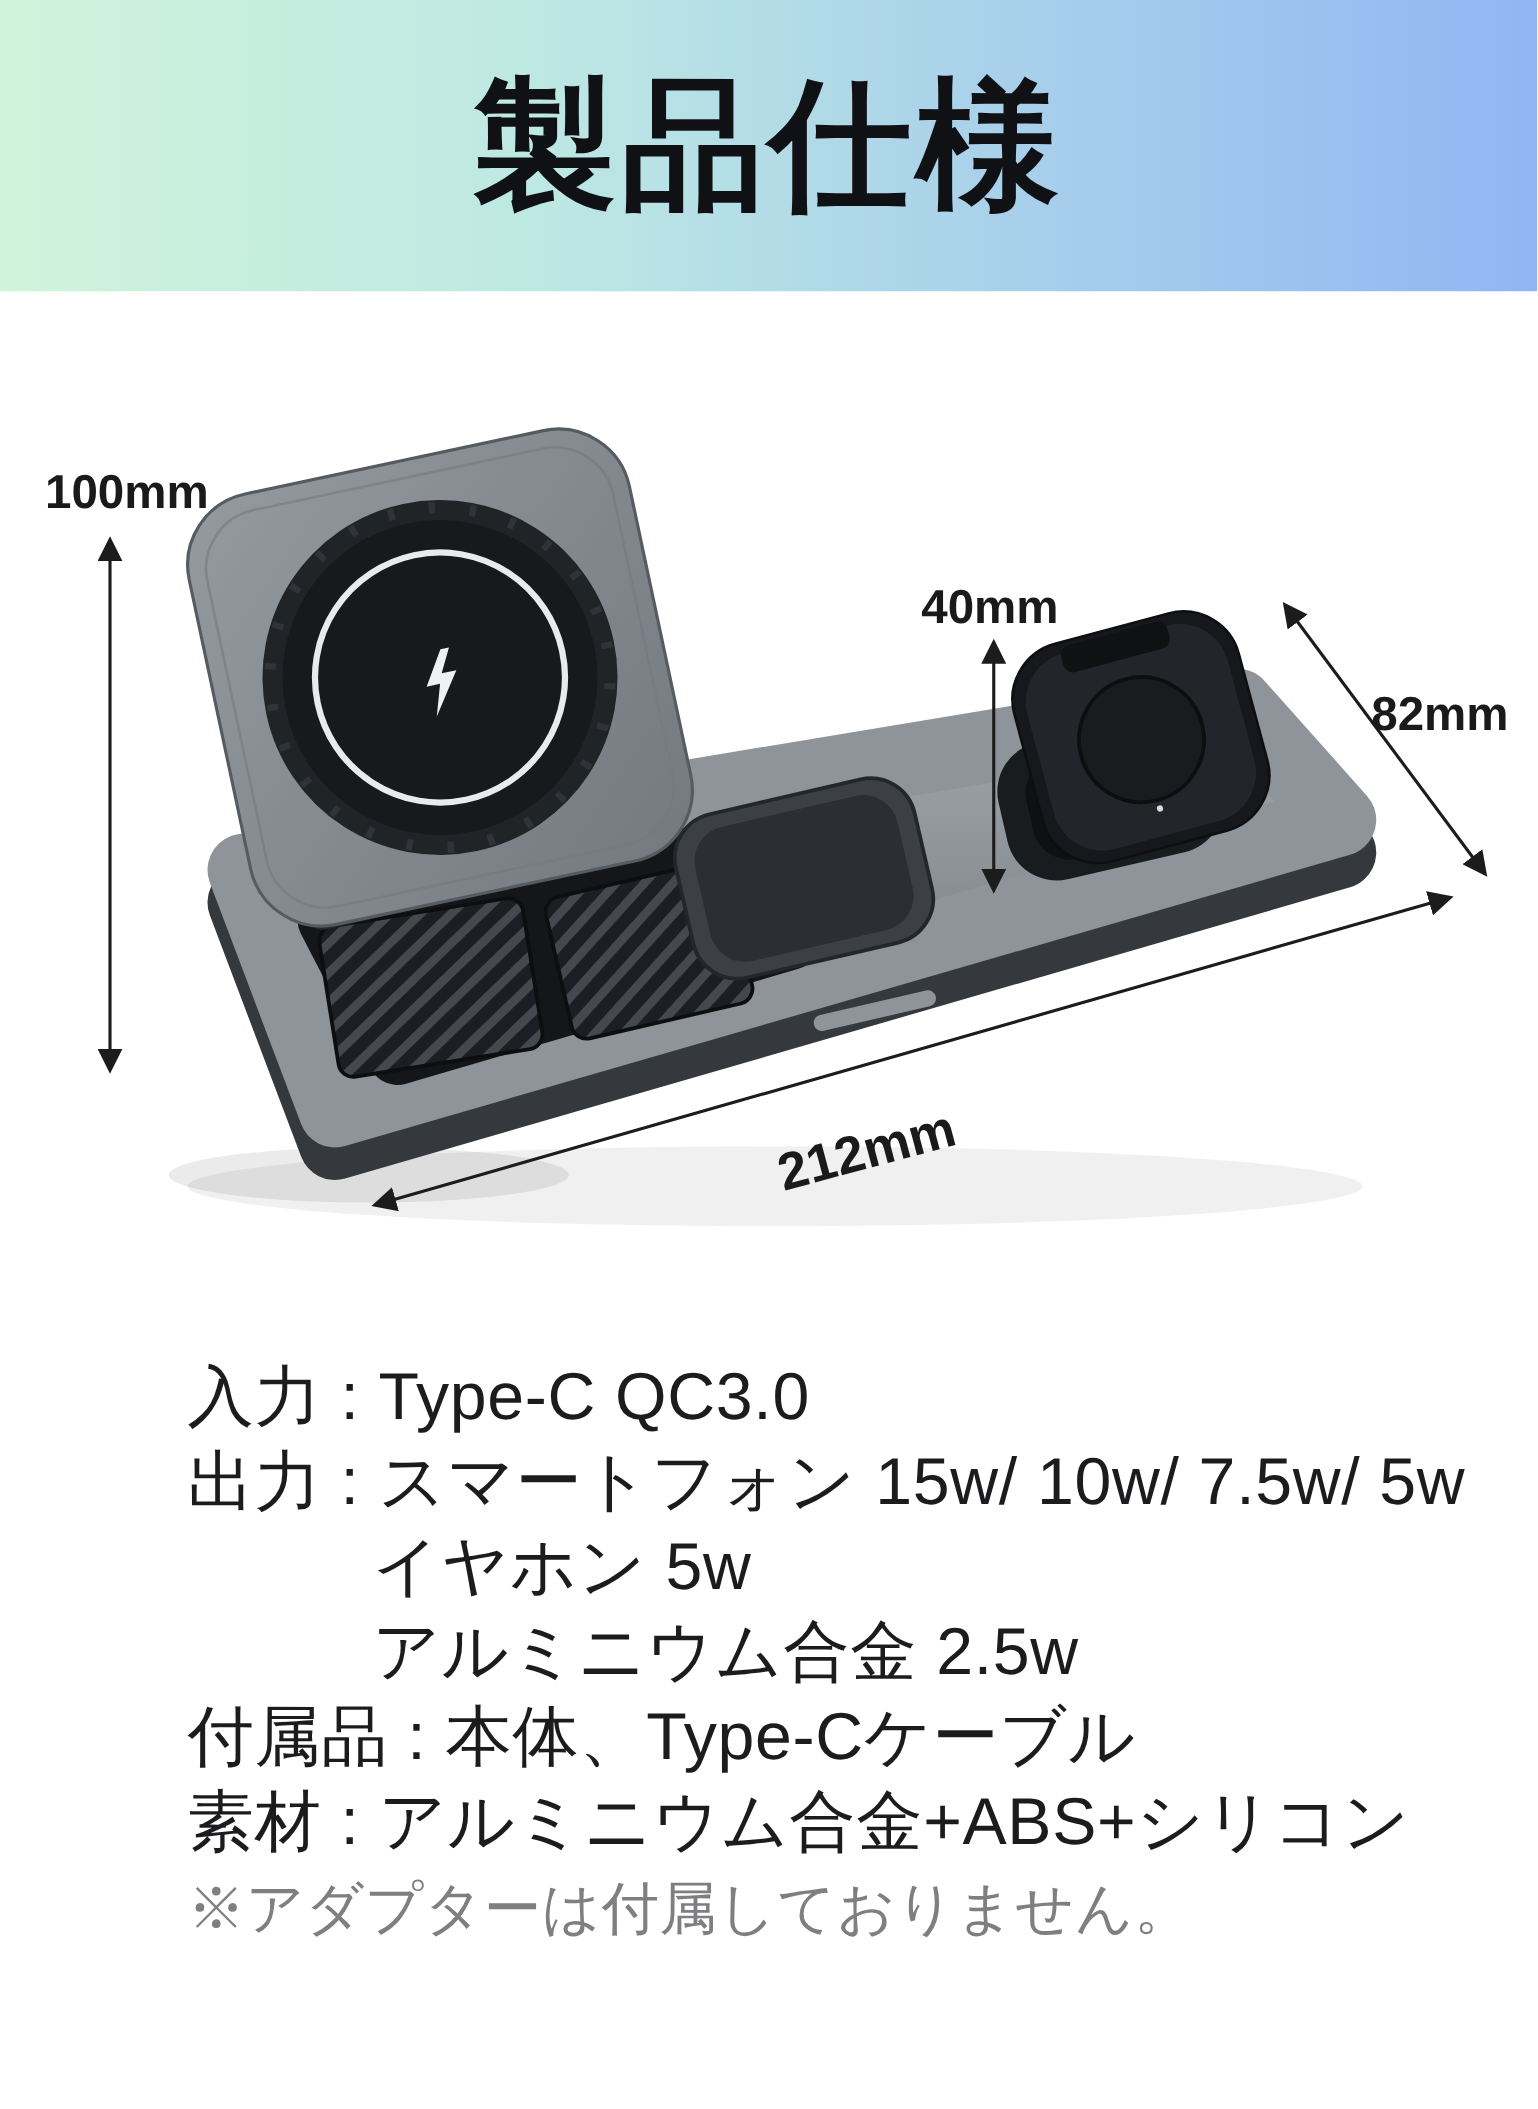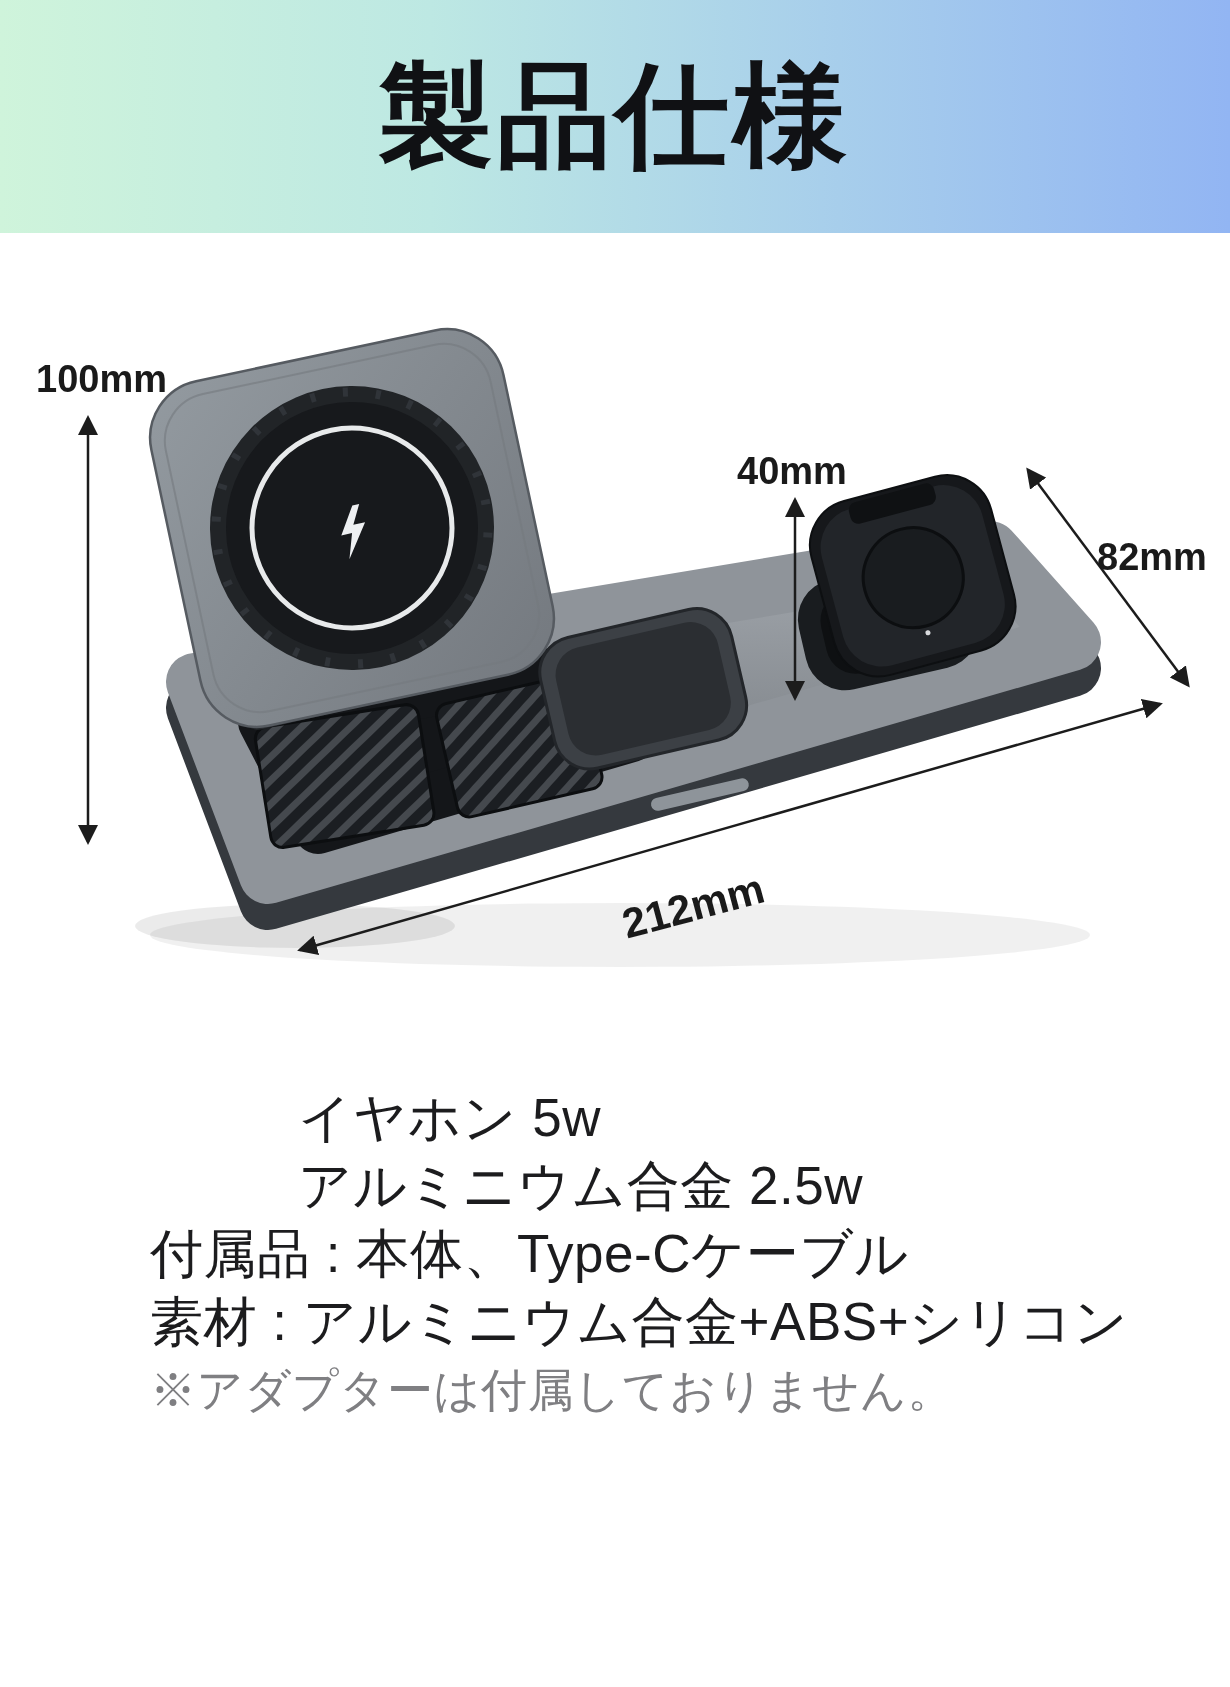--- a/index.html
+++ b/index.html
@@ -19,21 +19,21 @@
   }
   .banner h1{
     margin:0;
     font-size:114px;
     font-weight:700;
     letter-spacing:0.035em;
     color:#101114;
   }
   
   .figure{
-    position:absolute;top:290px;left:0;
+    position:absolute;top:304px;left:0;
     width:1230px;height:700px;text-align:center;
   }
   .figure svg{display:block;}
   .dim-label{
     font-family:"Liberation Sans", sans-serif;
     font-weight:700;
     fill:#1a1a1a;
   }
   
   .specs{
@@ -144,20 +144,22 @@
       </g>
 
       <text class="dim-label" x="36" y="102" font-size="38">100mm</text>
       <text class="dim-label" x="737" y="194" font-size="38">40mm</text>
       <text class="dim-label" x="1097" y="280" font-size="38">82mm</text>
       <text class="dim-label" x="697" y="630" font-size="42" text-anchor="middle" transform="rotate(-15 697 630)">212mm</text>
     </svg>
   </section>
 
   <section class="specs">
+    <p class="spec-line">入力 : Type-C QC3.0</p>
+    <p class="spec-line">出力 : スマートフォン 15w/ 10w/ 7.5w/ 5w</p>
     <p class="spec-line indent">イヤホン 5w</p>
     <p class="spec-line indent">アルミニウム合金 2.5w</p>
     <p class="spec-line">付属品 : 本体、Type-Cケーブル</p>
     <p class="spec-line">素材 : アルミニウム合金+ABS+シリコン</p>
     <p class="spec-line note">※アダプターは付属しておりません。</p>
   </section>
 
 </div>
 
 </body></html>

